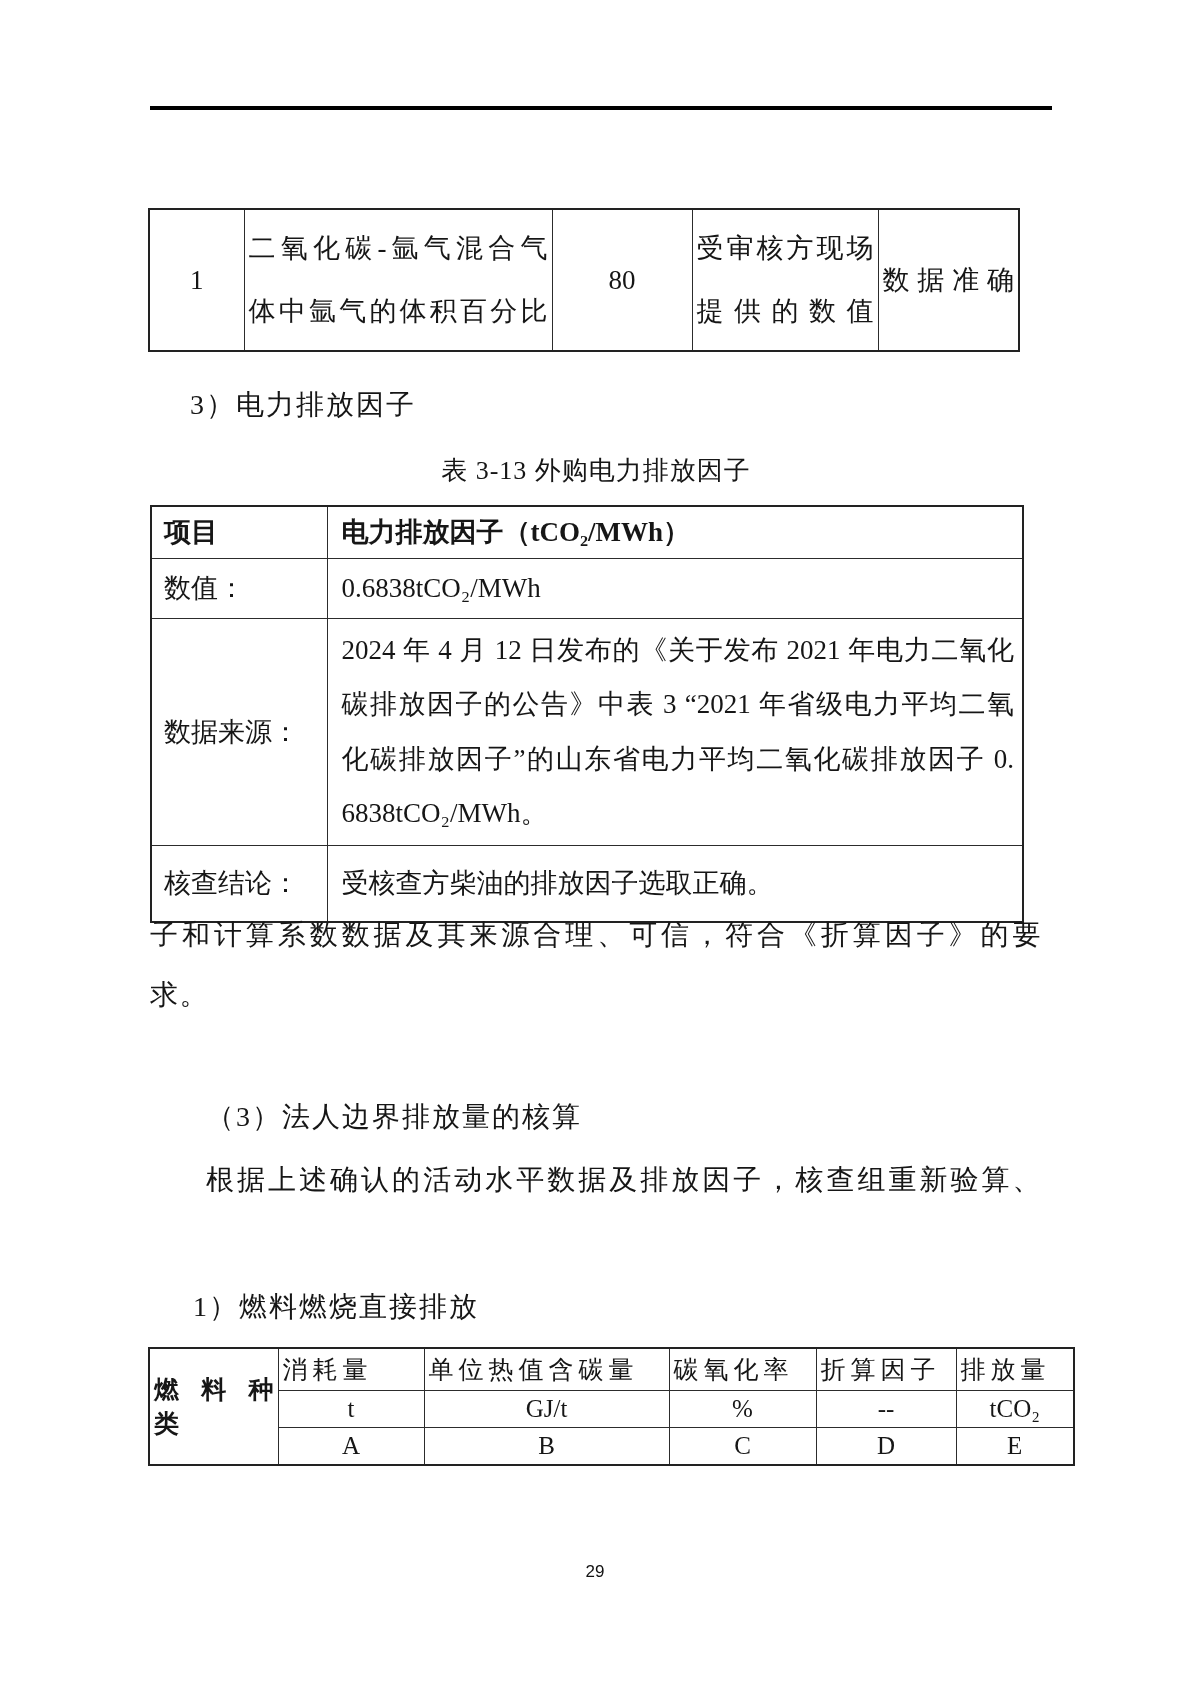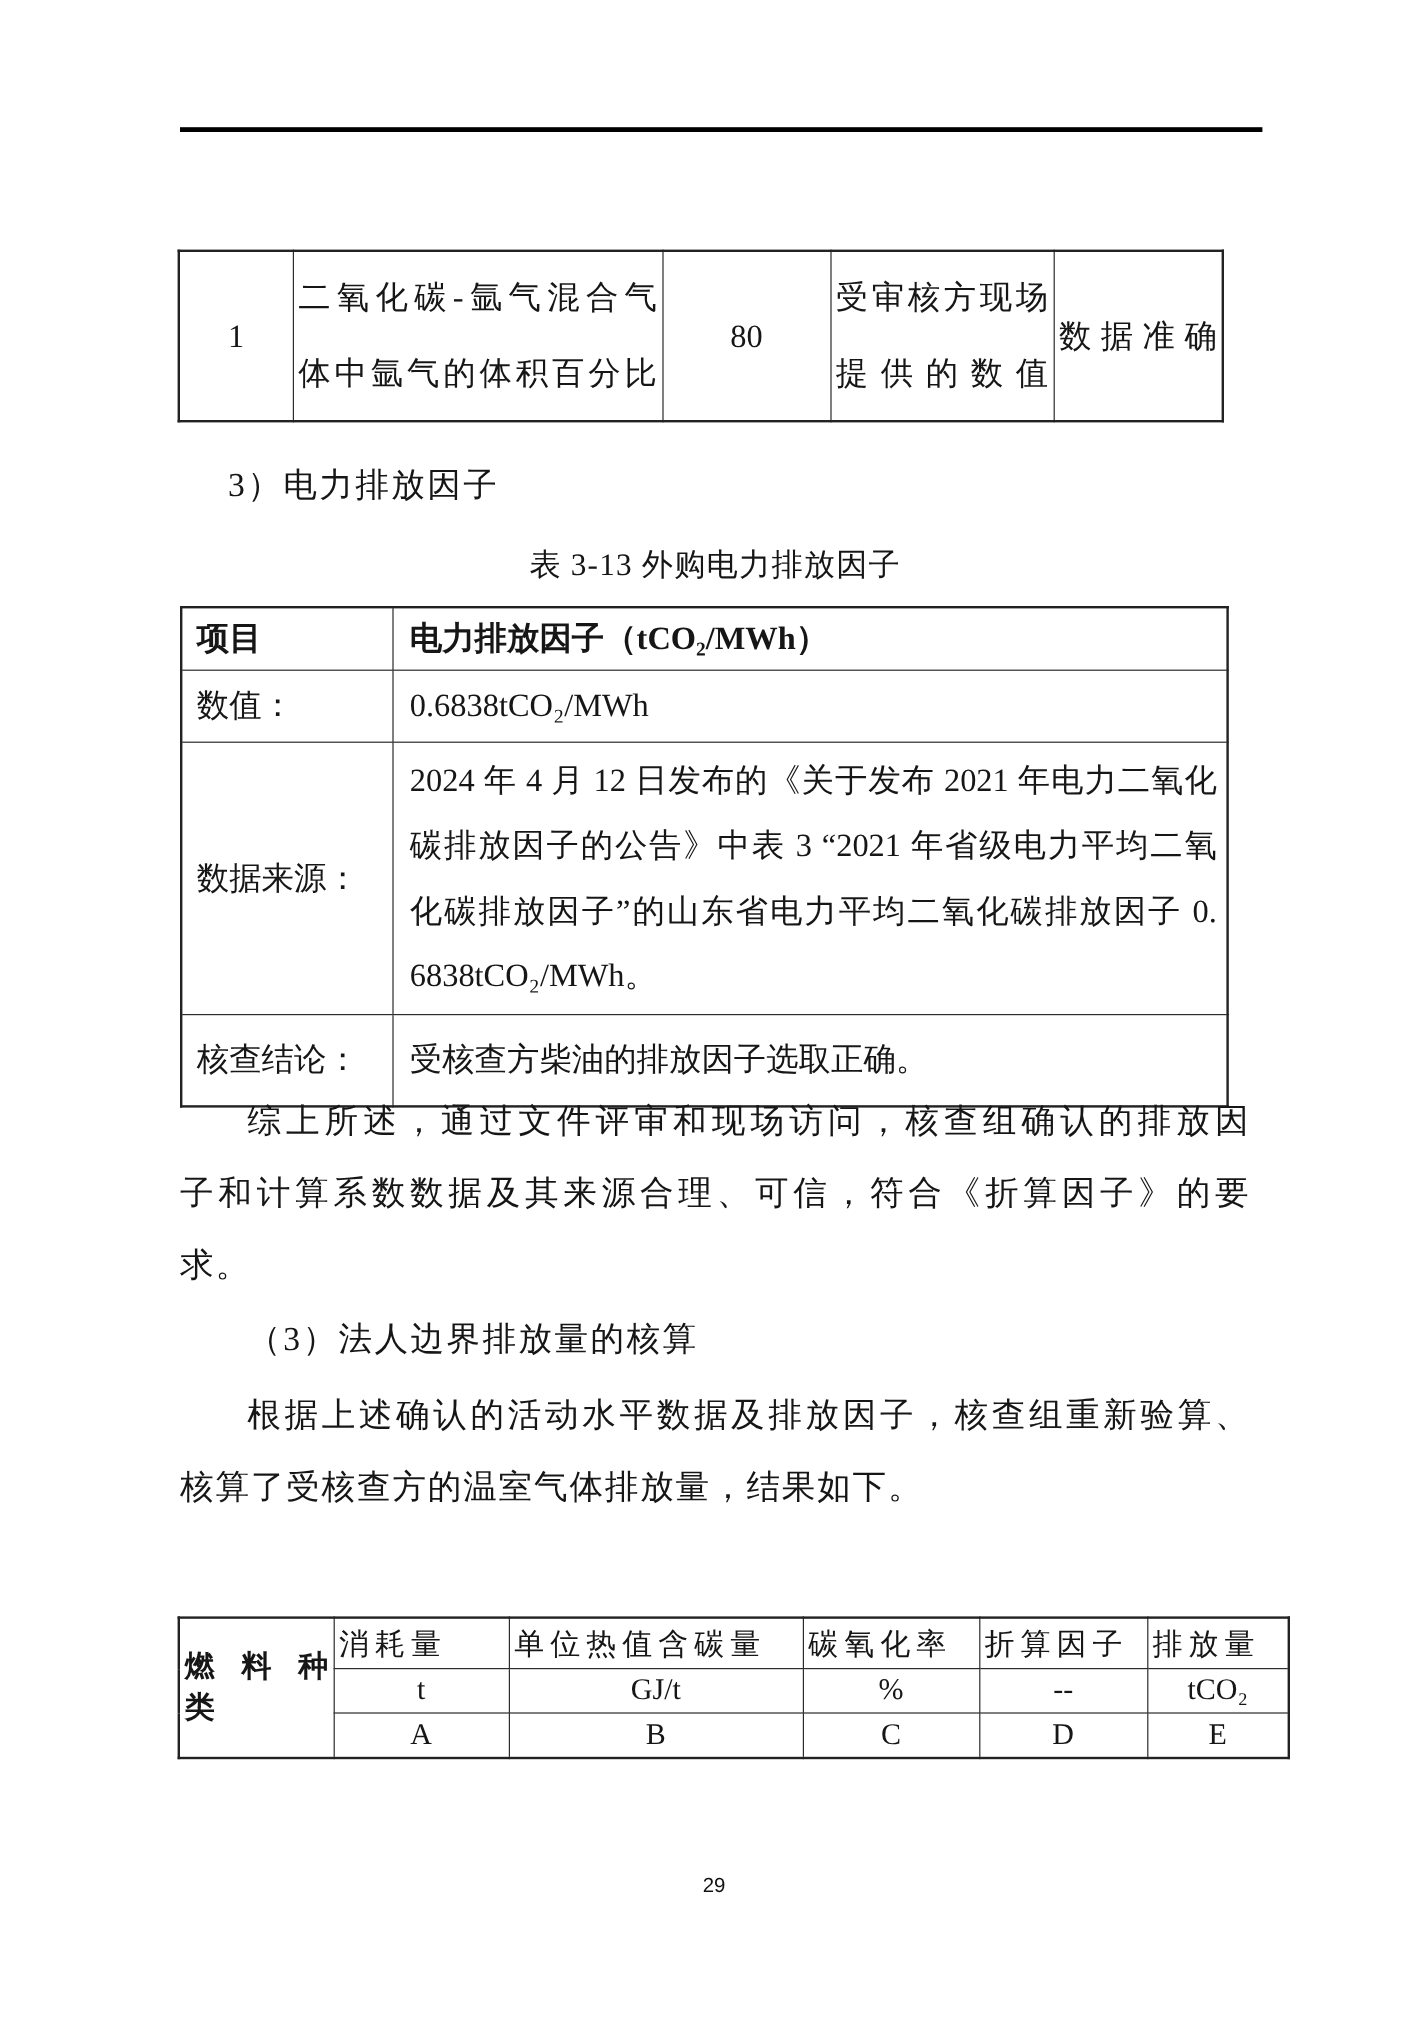--- a/index.html
+++ b/index.html
@@ -120,32 +120,31 @@
       </td>
     </tr>
     <tr class="r-con">
       <td class="lbl">核查结论：</td>
       <td class="val">受核查方柴油的排放因子选取正确。</td>
     </tr>
   </tbody>
     </table>
 
   <div class="para p-summary">
-    <div class="pline indent">综上所述，通过文件评审和现场访问，核查组确认的排放因</div>
     <div class="pline">子和计算系数数据及其来源合理、可信，符合《折算因子》的要</div>
     <div class="pline last">求。</div>
   </div>
 
   <div class="h-legal">（3）法人边界排放量的核算</div>
 
   <div class="para p-recalc">
     <div class="pline indent">根据上述确认的活动水平数据及排放因子，核查组重新验算、</div>
-    <div class="pline last">核算了受核查方的温室气体排放量，结果如下。</div>
   </div>
 
+  <div class="h-fuel">1）燃料燃烧直接排放</div>
 
   <table class="tbl fuel-table">
     <colgroup>
       <col style="width:129px">
         <col style="width:146px">
         <col style="width:245px">
       <col style="width:147px">
         <col style="width:140px">
         <col style="width:118px">
     </colgroup>

